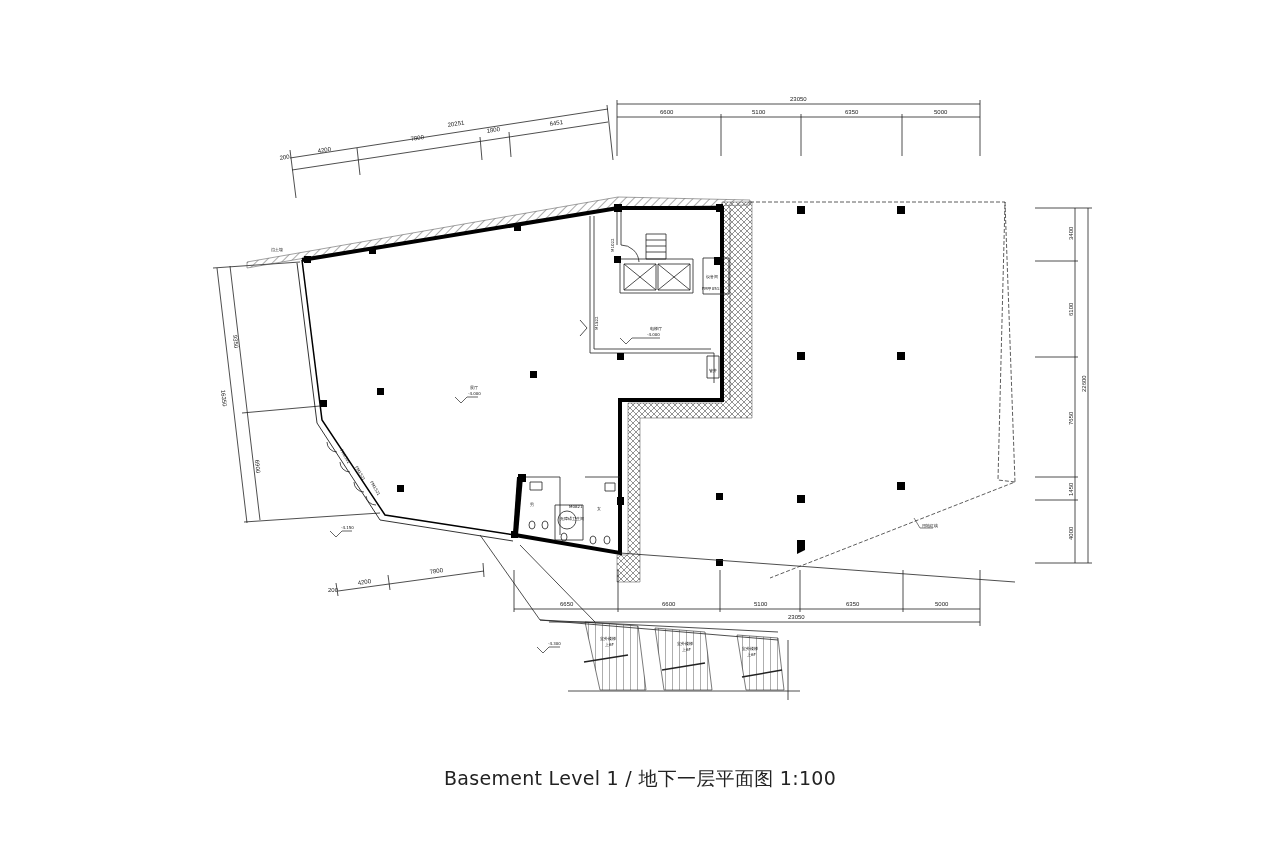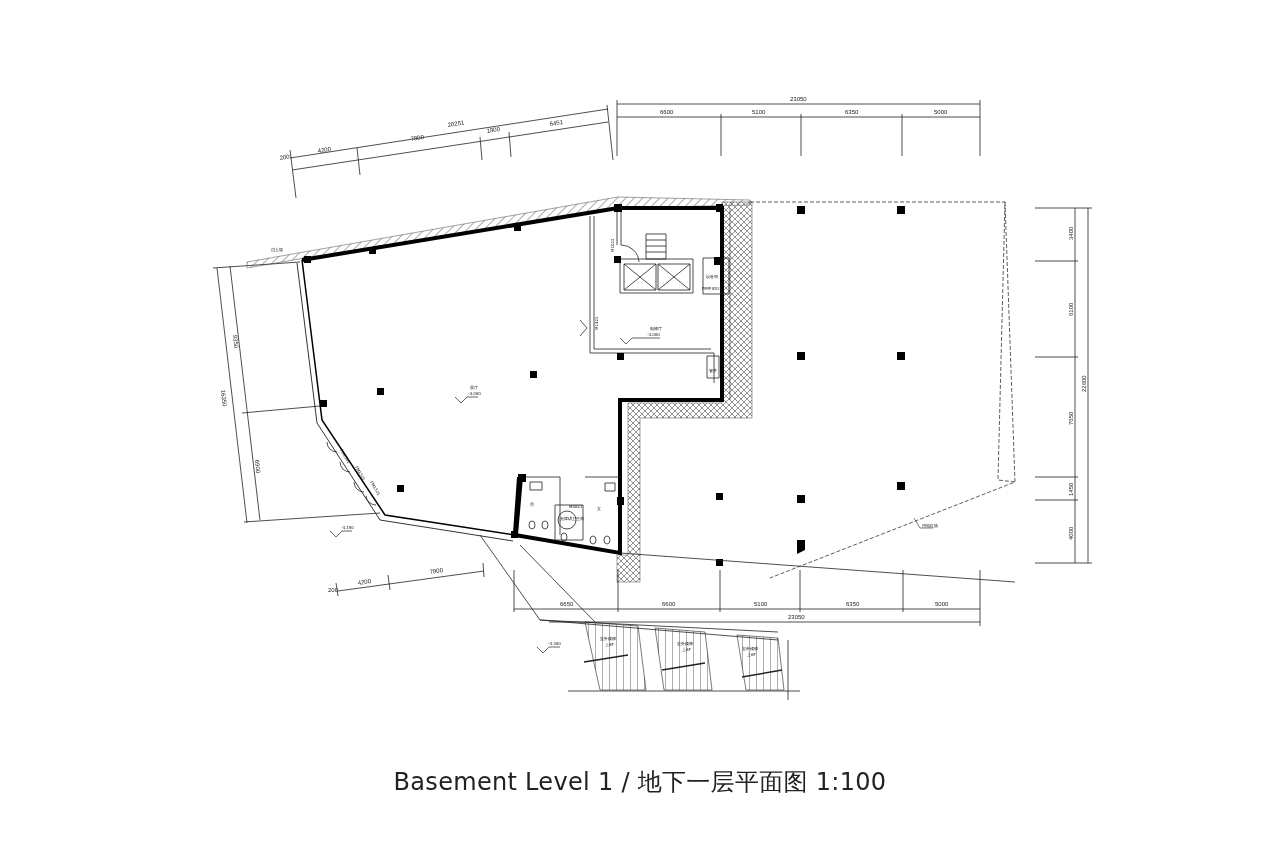--- a/index.html
+++ b/index.html
@@ -1,20 +1,20 @@
 <!DOCTYPE html>
 <html><head>
 <meta charset="utf-8">
 <style>
   html, body { margin:0; padding:0; background:#ffffff; }
   body { width:1280px; height:853px; position:relative; overflow:hidden; font-family:"DejaVu Sans", sans-serif; }
   #plan { position:absolute; left:0; top:0; width:1280px; height:853px; }
   .dim { font-family:"Liberation Sans", sans-serif; font-size:6px; fill:#222; }
   .lbl { font-family:"DejaVu Sans", sans-serif; font-size:4px; fill:#111; }
-  .caption { position:absolute; left:0; top:766px; width:1280px; text-align:center; font-family:"DejaVu Sans", sans-serif; font-size:24px; color:#222; letter-spacing:0.3px; }
+  .caption { position:absolute; left:0; top:766px; width:1280px; text-align:center; font-family:"DejaVu Sans", sans-serif; font-size:19px; color:#222; letter-spacing:0.3px; }
   line, polyline, polygon, path, rect { vector-effect:non-scaling-stroke; }
 </style>
 </head>
 <body>
 
 <svg id="plan" viewBox="0 0 1280 853" xmlns="http://www.w3.org/2000/svg">
   <defs>
     <pattern id="hatch" patternUnits="userSpaceOnUse" width="6" height="6" patternTransform="rotate(45)">
       <line x1="0" y1="0" x2="0" y2="6" stroke="#555" stroke-width="1"></line>
     </pattern>

